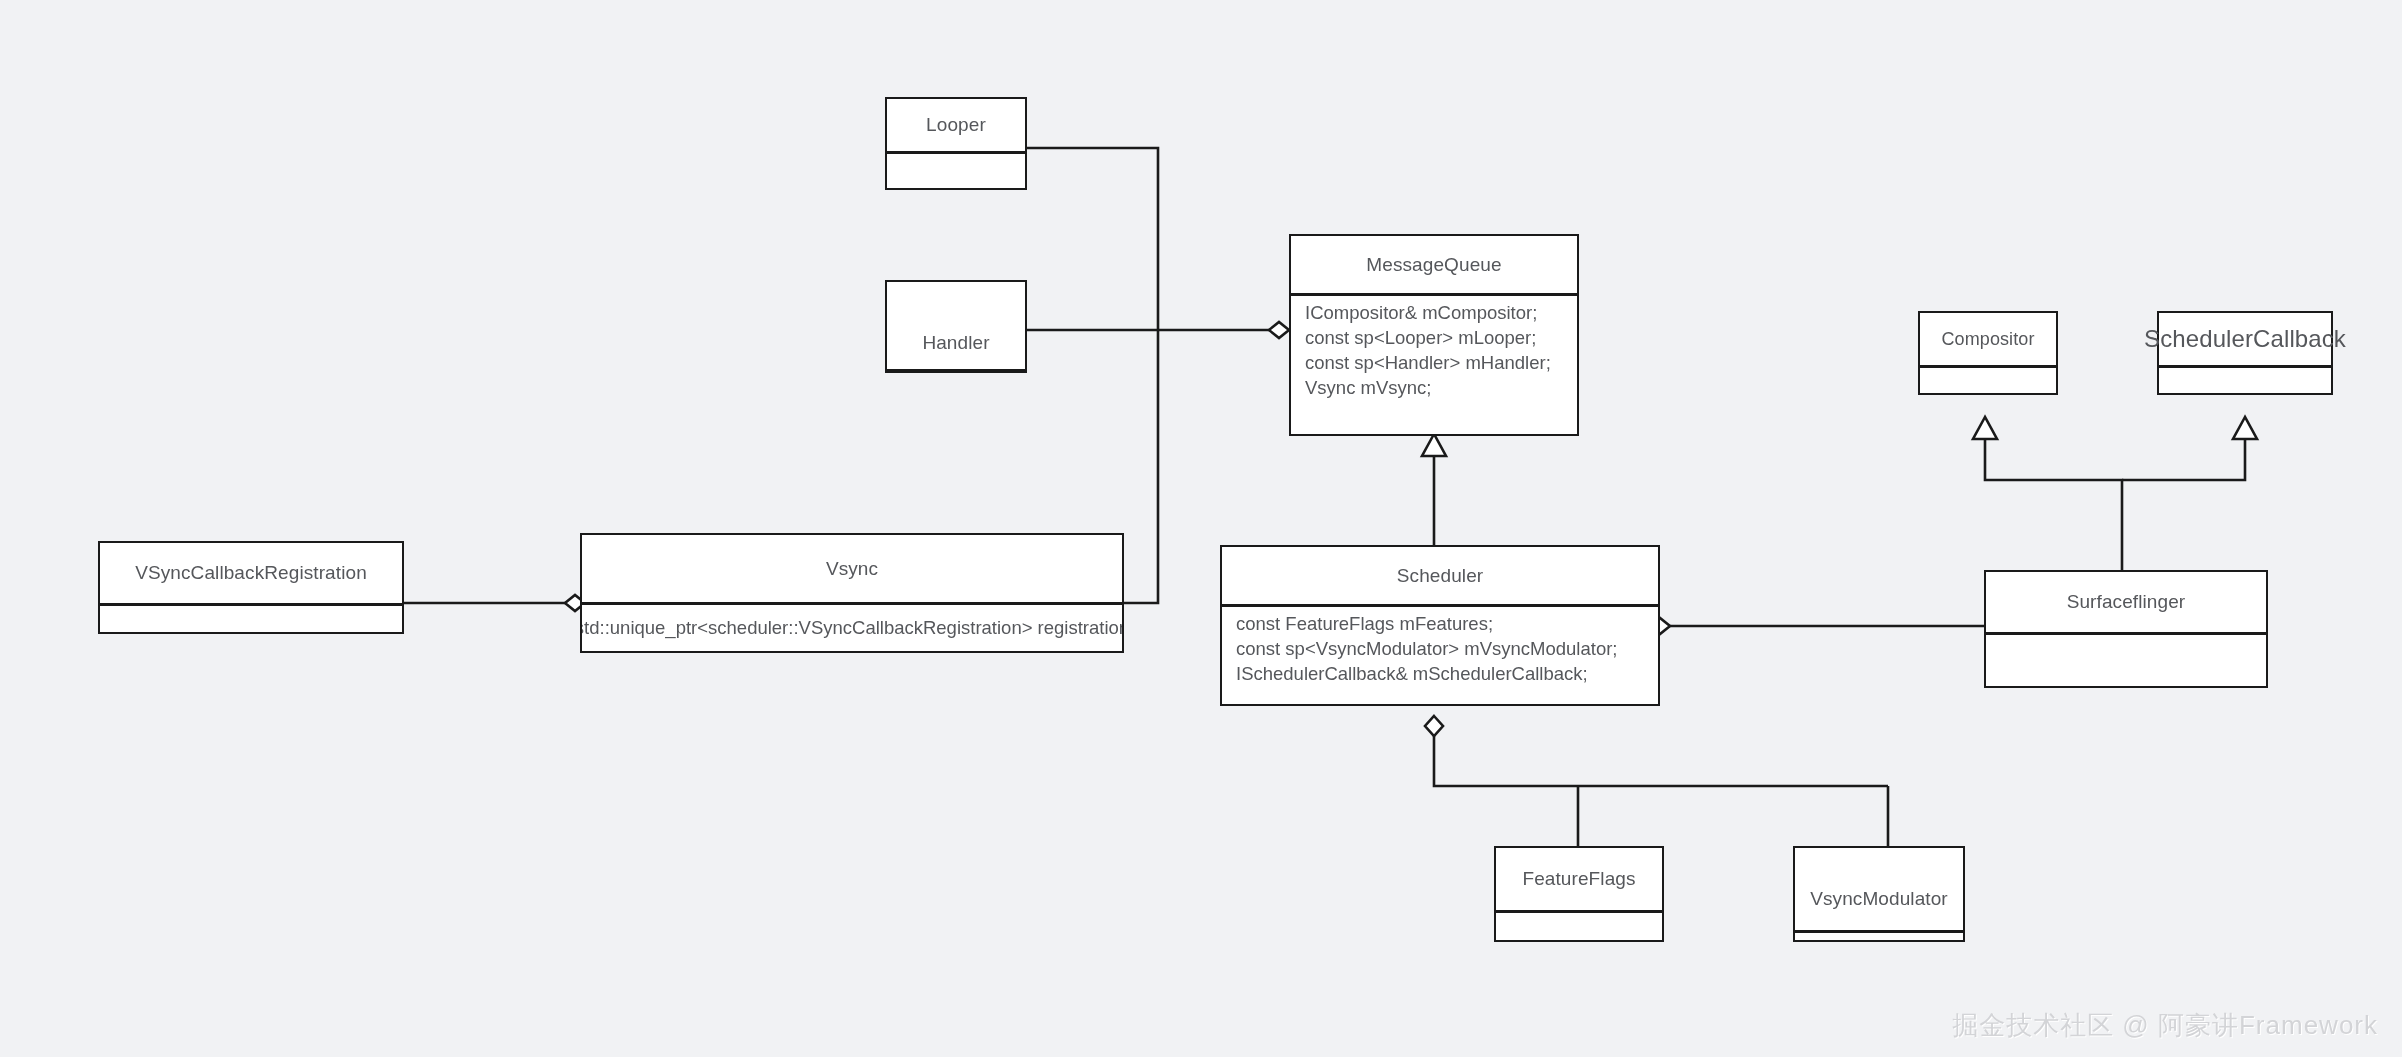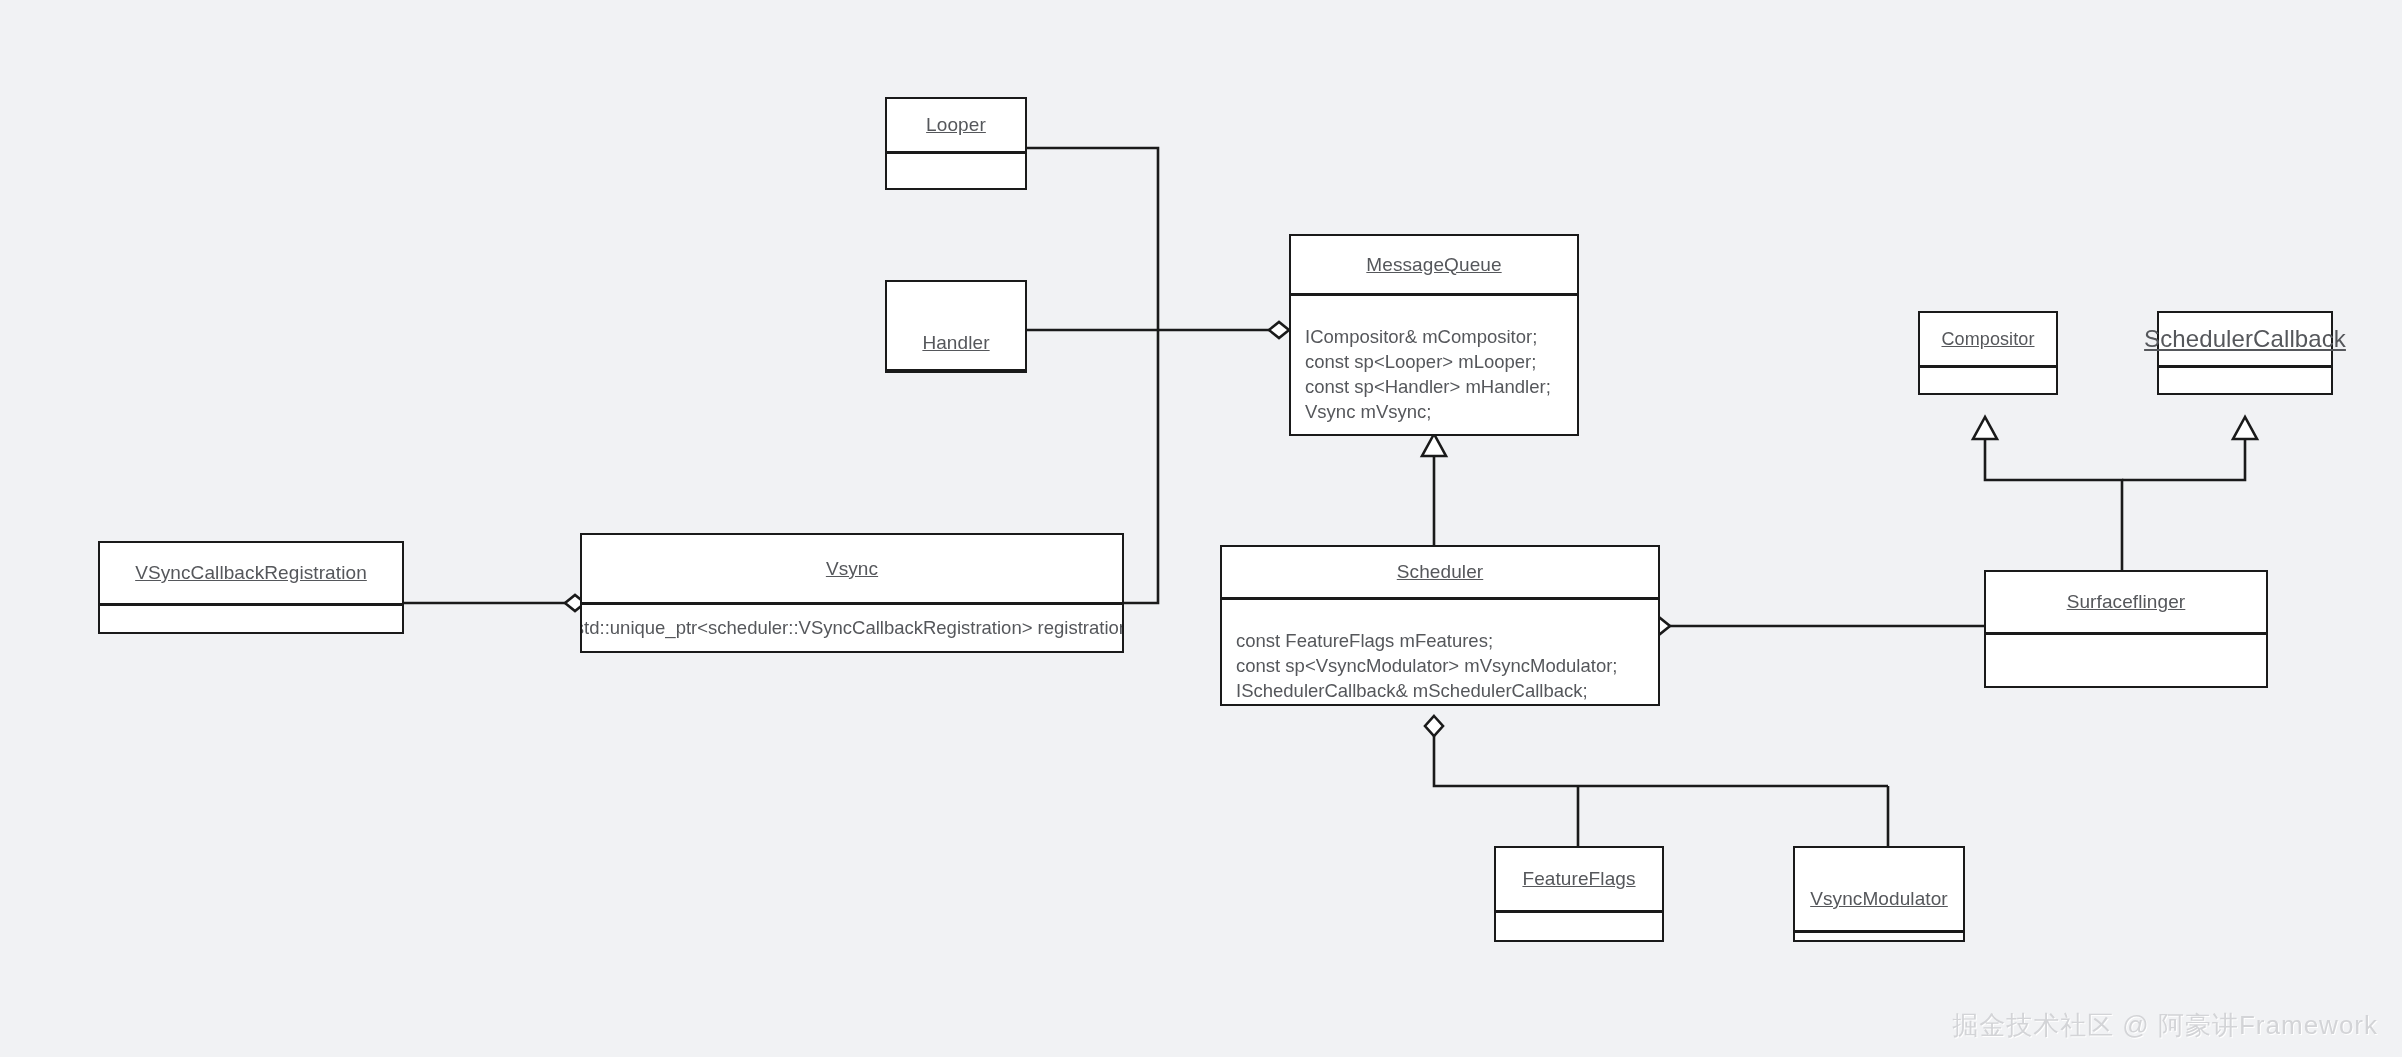--- a/index.html
+++ b/index.html
@@ -33,32 +33,31 @@
     box-sizing: border-box;
     width: 100%;
     display: flex;
     align-items: center;
     justify-content: center;
     text-align: center;
     color: #55575b;
     font-size: 19px;
     letter-spacing: 0.1px;
     white-space: nowrap;
-    text-decoration: underline;
   }
   .uml-divider {
     width: 100%;
     height: 2.5px;
     background: #1a1a1a;
   }
   .uml-attrs {
     box-sizing: border-box;
     width: 100%;
     flex: 1 1 auto;
-    padding: 28px 14px 10px 14px;
+    padding: 4px 14px 10px 14px;
     color: #55575b;
     font-size: 18.5px;
     line-height: 25px;
     text-align: left;
     white-space: nowrap;
     overflow: hidden;
   }
   .uml-attrs.centered-single {
     display: flex;
     align-items: center;

